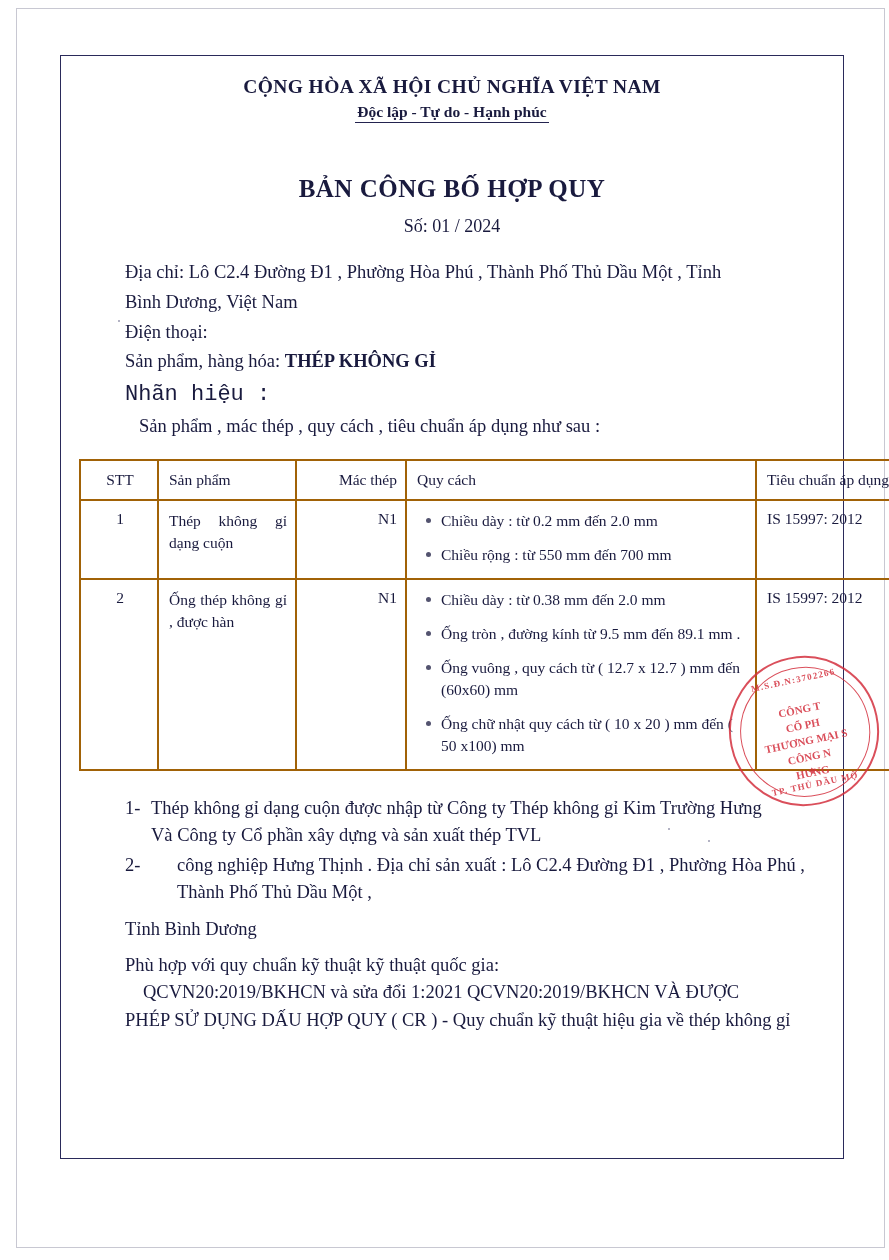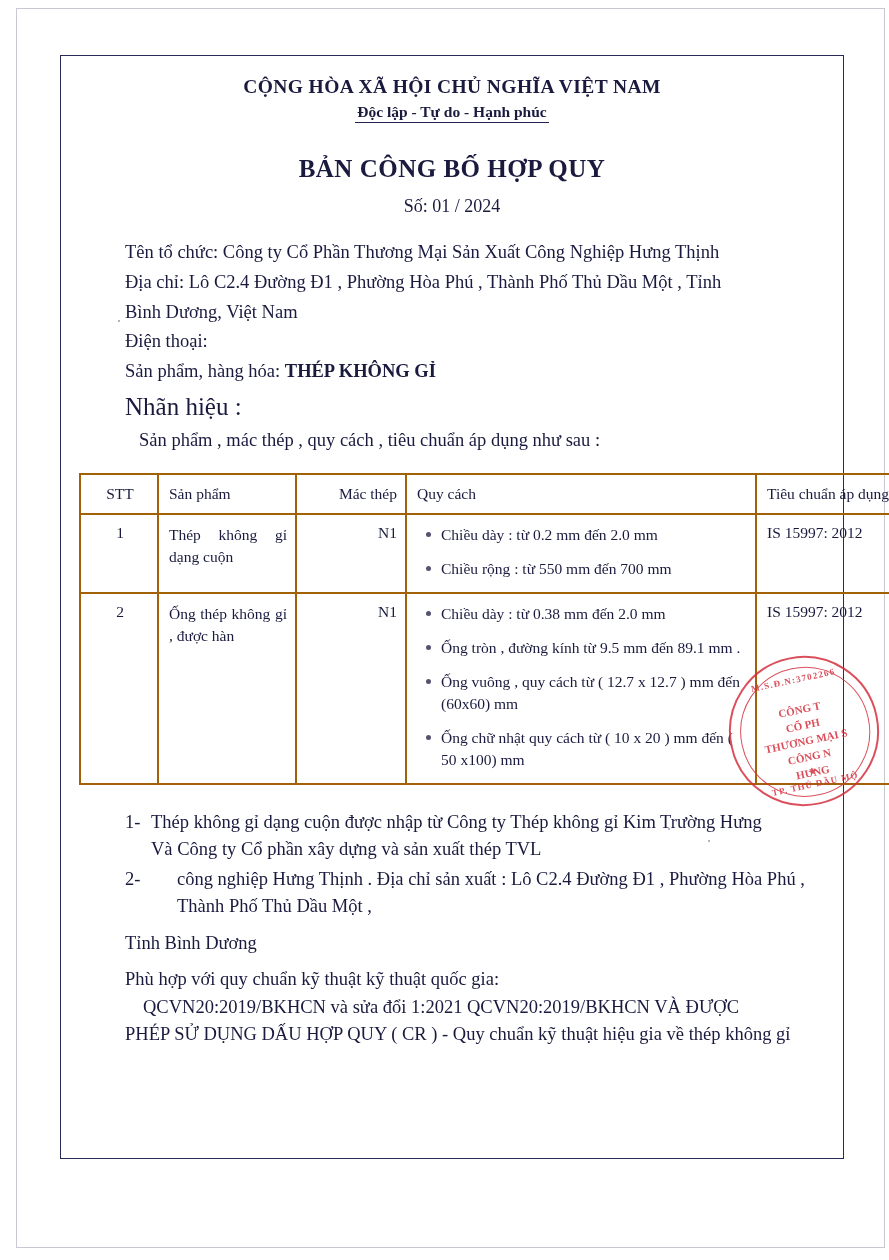--- a/index.html
+++ b/index.html
@@ -61,38 +61,38 @@
     font-size: 15.5px;
     margin-top: 5px;
     display: inline-block;
     border-bottom: 1.4px solid #23234f;
     padding: 0 2px 1px 2px;
   }
   .title {
     font-weight: bold;
     font-size: 25px;
     letter-spacing: 0.5px;
-    margin-top: 32px;
+    margin-top: 52px;
   }
   .number {
     font-size: 18px;
     margin-top: 13px;
   }
   .body-text {
     font-size: 18.5px;
     line-height: 1.5;
     margin-top: 22px;
     padding-left: 46px;
     padding-right: 18px;
   }
   .body-text p { margin: 0 0 2px 0; }
   .gap-top { margin-top: 16px; }
   .strong { font-weight: bold; }
   .product-line { margin-top: 17px; font-size: 18.5px; }
-  .brand-line { margin-top: 13px; font-size: 25px; }
+  .brand-line { margin-top: 13px; font-size: 22px; font-family: Liberation Mono, monospace; }
   .intro-line { margin-top: 20px; font-size: 18.5px; padding-left: 14px; }
 
   
   table.spec {
     margin: 18px 0 0 0;
     border-collapse: collapse;
     width: 746px;
     font-size: 15.5px;
     table-layout: fixed;
   }
@@ -243,21 +243,20 @@
     <div class="inner">
 
       <div class="center">
         <div class="nation">CỘNG HÒA XÃ HỘI CHỦ NGHĨA VIỆT NAM</div>
         <div><span class="motto">Độc lập - Tự do - Hạnh phúc</span></div>
         <div class="title">BẢN CÔNG BỐ HỢP QUY</div>
         <div class="number">Số: 01 / 2024</div>
       </div>
 
       <div class="body-text">
-        <p>Tên tổ chức: Công ty Cổ Phần Thương Mại Sản Xuất Công Nghiệp Hưng Thịnh</p>
         <p>Địa chỉ: Lô C2.4 Đường Đ1 , Phường Hòa Phú , Thành Phố Thủ Dầu Một , Tỉnh</p>
         <p>Bình Dương, Việt Nam</p>
         <p class="gap-top">Điện thoại:</p>
 
         <p class="product-line"><span>Sản phẩm, hàng hóa: </span><span class="strong">THÉP KHÔNG GỈ</span></p>
         <p class="brand-line">Nhãn hiệu :</p>
         <p class="intro-line">Sản phẩm , mác thép , quy cách , tiêu chuẩn áp dụng như sau :</p>
       </div>
 
       <table class="spec">

